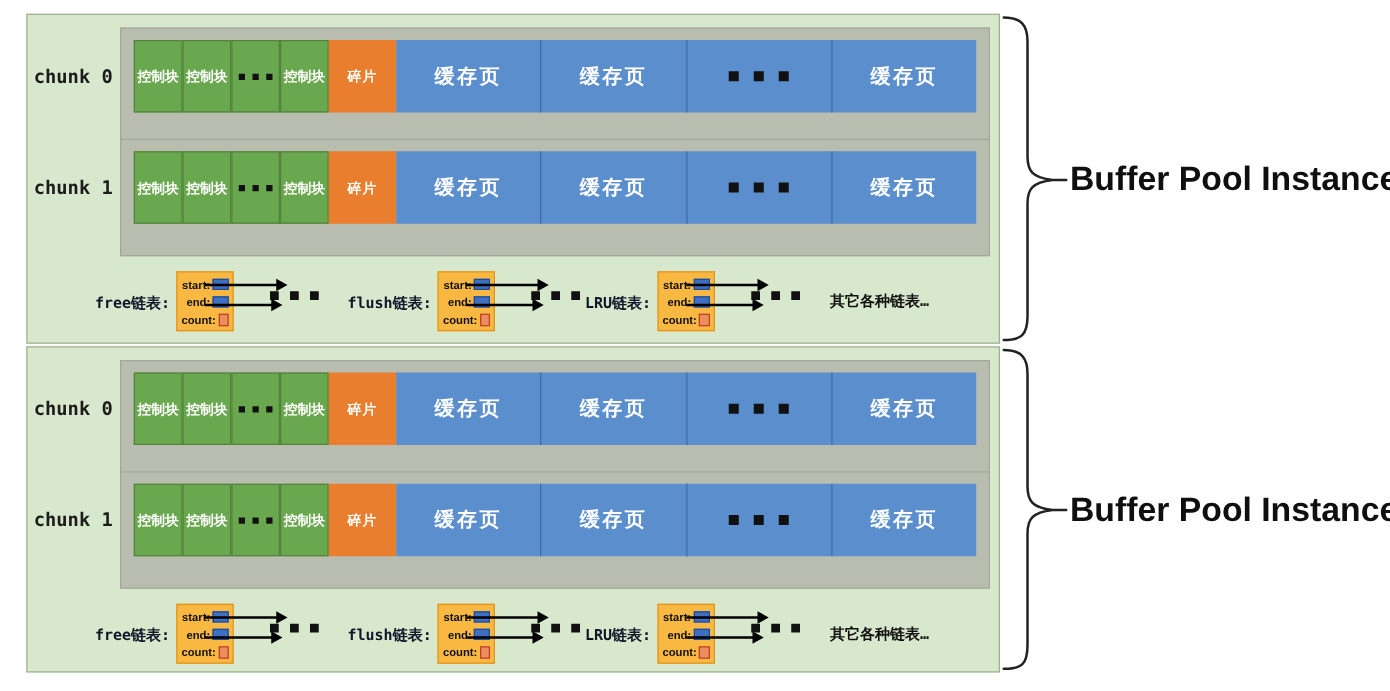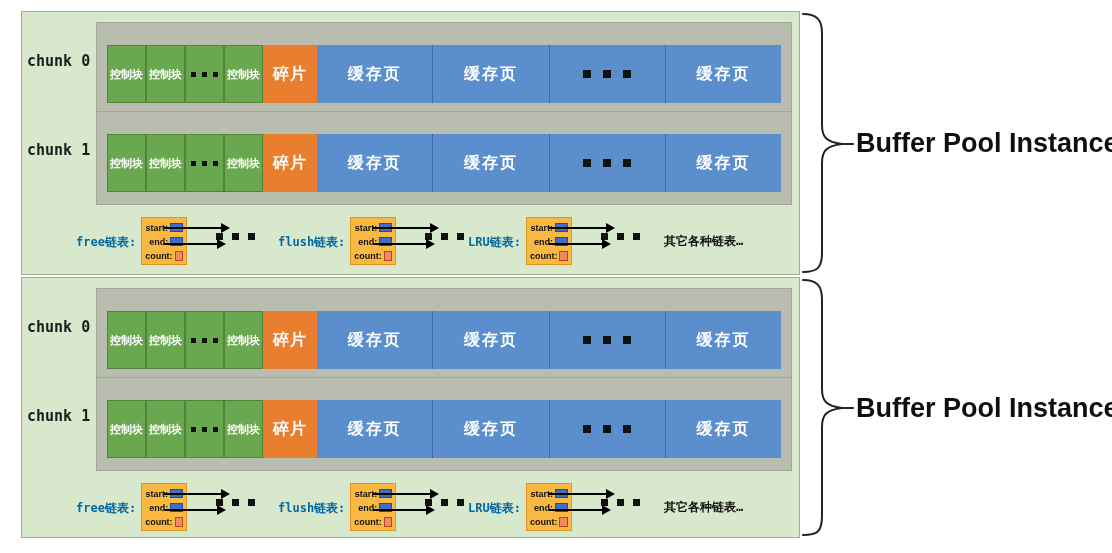--- a/index.html
+++ b/index.html
@@ -14,37 +14,37 @@
   .panel.p1 { top:277px; height:261px; }
 
   
   .chunk-row { position:absolute; left:0; right:0; height:78px; }
   .chunk-row.r0 { top:10px; }
   .chunk-row.r1 { top:99px; }
   .chunk-label { position:absolute; left:5px; top:50%; transform:translateY(-50%);
                  font:bold 15px "DejaVu Sans Mono", monospace; color:#1c1c1c; white-space:pre; }
   .chunk-box { position:absolute; left:74px; width:696px; height:94px;
                background:var(--container_bg,#b9bdb0); border:1px solid var(--container_border,#a3a896);
-               padding:22px 10px; }
+               padding:9px 10px; }
   .strip { display:flex; width:100%; height:58px; }
   .cell { display:flex; align-items:center; justify-content:center;
           color:#fff; font-weight:bold; overflow:hidden; }
   .cell.green { flex:0 0 39px; background:var(--green,#6aa84f); border:1px solid #53823b; font-size:11px; }
-  .cell.orange { flex:0 0 54px; background:var(--orange,#e87e2e); font-size:16px; letter-spacing:1px; }
+  .cell.orange { flex:0 0 54px; background:var(--orange,#e87e2e); font-size:11px; letter-spacing:1px; }
   .cell.blue { flex:1 1 0; background:var(--blue,#5b8ecd); font-size:16px; letter-spacing:2px;font-family:Liberation Serif, serif; }
   .cell.blue + .cell.blue { border-left:1px solid #3f6ba3; }
   .dotcell { gap:6px; }
   .dotcell .dot { display:block; background:#111; }
   .cell.green .dot { width:5px; height:5px; }
   .cell.blue .dot { width:8px; height:8px; margin:0 3px; }
 
   
   .lists-row { position:absolute; left:0; right:0; height:60px; top:192px; }
   .listgroup { position:absolute; top:13px; display:flex; align-items:flex-start; }
-  .list-label { font:bold 12px "DejaVu Sans Mono", monospace; color:#0369a1;
+  .list-label { font:bold 12px "DejaVu Sans Mono", monospace; color:#0f172a;
                 margin-right:5px; margin-top:17px; white-space:nowrap; }
   .listbox-wrap { position:relative; width:46px; height:48px; }
   .listbox { width:46px; height:48px; background:var(--listbox_bg,#f8b842);
              border:1px solid var(--listbox_border,#e0941d); padding:3px 3px 0 3px; }
   .lrow { display:flex; align-items:center; justify-content:flex-end; height:13px; margin-bottom:1px; }
   .lfield { font:bold 9px "Liberation Sans", sans-serif; color:#111; margin-right:2px; }
   .sq-blue { width:13px; height:9px; background:var(--ptr_blue,#3e6fc1); border:1px solid #1d4e9a; }
   .sq-count { width:13px; height:10px; background:var(--count_fill,#ea8e5e); border:1px solid var(--count_border,#c43d25); }
   .arrow { position:absolute; height:2px; background:#000; left:23px; }
   .arrow:after { content:""; position:absolute; right:-8px; top:-4px; width:0; height:0;

